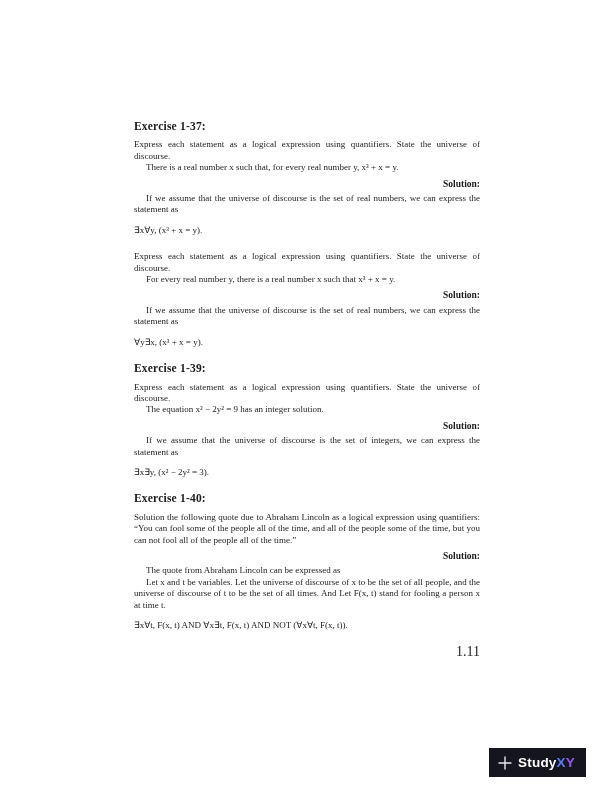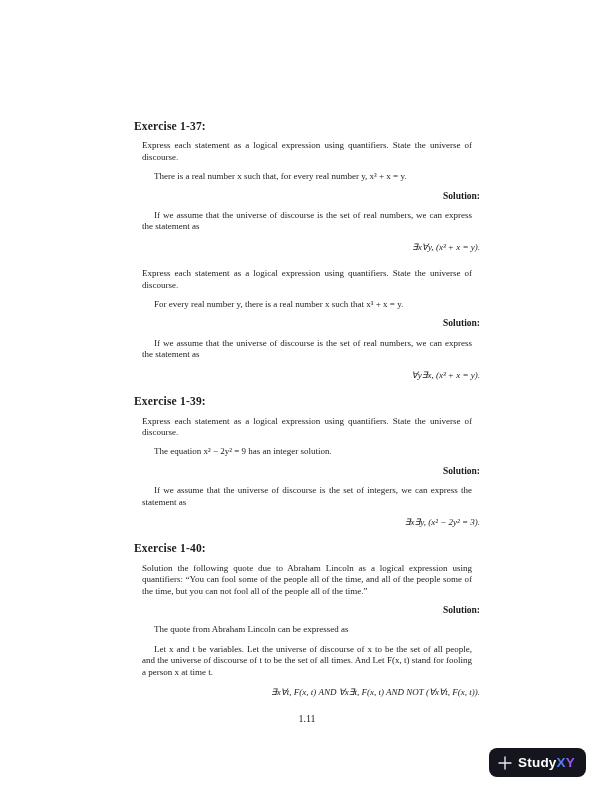--- a/index.html
+++ b/index.html
@@ -23,46 +23,45 @@
     text-align: justify;
   }
   section { margin: 0 0 15px 0; }
   .ex-title {
     font-size: 11.5px;
     font-weight: bold;
     margin: 0 0 7px 0;
     text-align: left;
     letter-spacing: 0.2px;
   }
-  p { margin: 8px; }
+  p { margin: 0; }
   .indent { text-indent: 12px; }
   .sol-label {
     font-size: 9.5px;
     font-weight: bold;
     margin: 5px 0 3px 0;
     text-align: right;
   }
   .formula {
-    text-align: right;
-    font-style: italic;
+    text-align: left;
     margin: 9px 0 3px 0;
   }
   .page-number {
-    text-align: center;
+    text-align: right;
     margin-top: 14px;
-    font-size: 10px;
+    font-size: 14px;
   }
   .badge {
     position: absolute;
     right: 26px;
     bottom: 15px;
     height: 29px;
     padding: 0 11px 0 9px;
     background: #15151e;
-    border-radius: 8px;
+    border-radius: 0;
     display: flex;
     align-items: center;
     gap: 6px;
   }
   .badge svg { display: block; }
   .brand {
     font-family: "Liberation Sans", sans-serif;
     font-weight: bold;
     font-size: 13.5px;
     letter-spacing: 0.2px;

